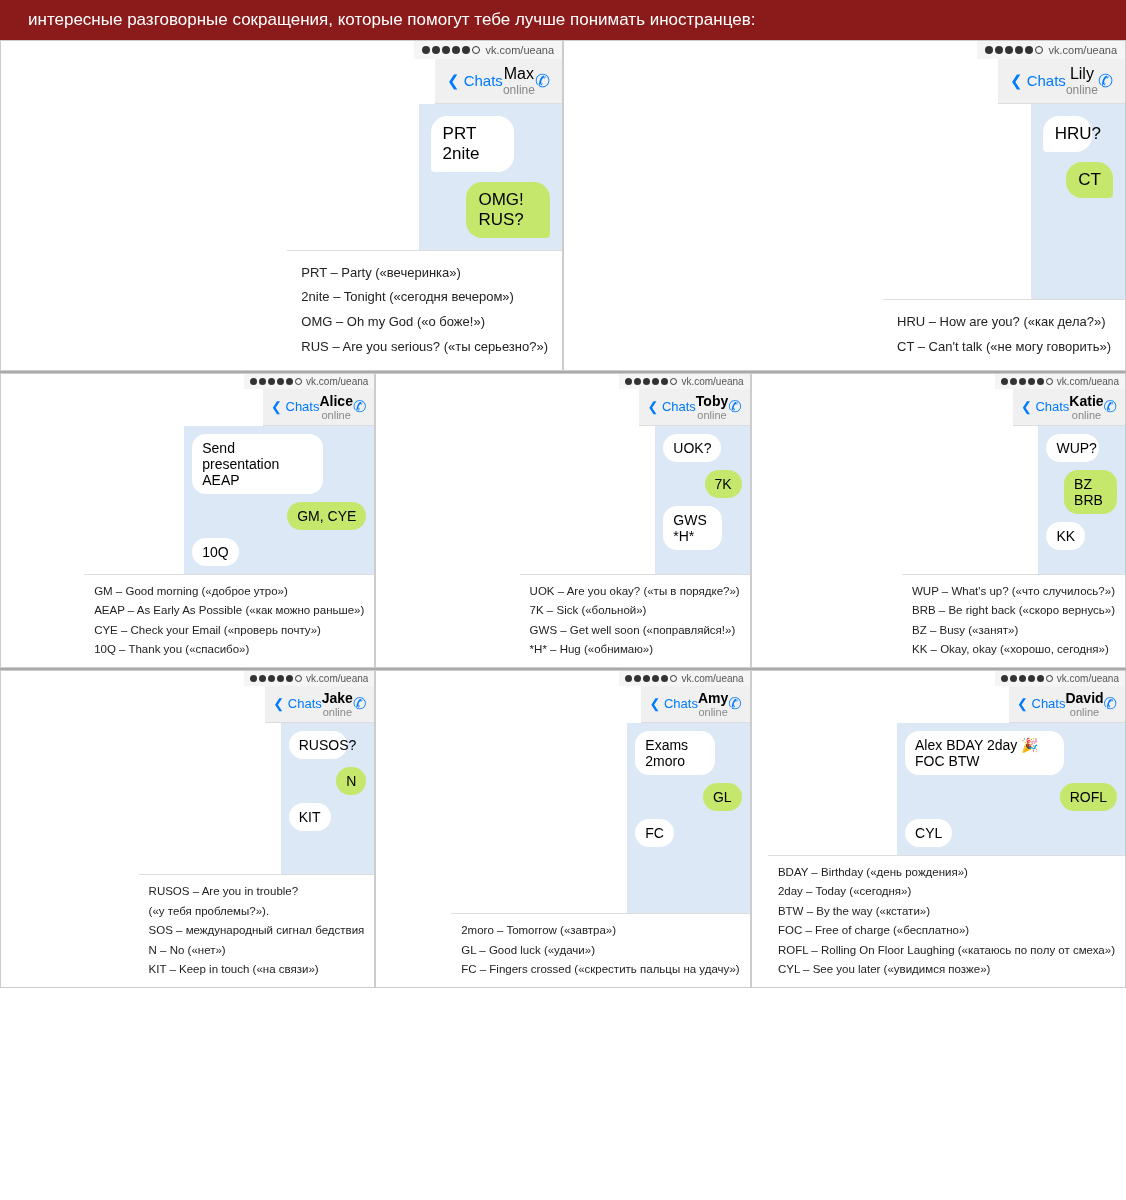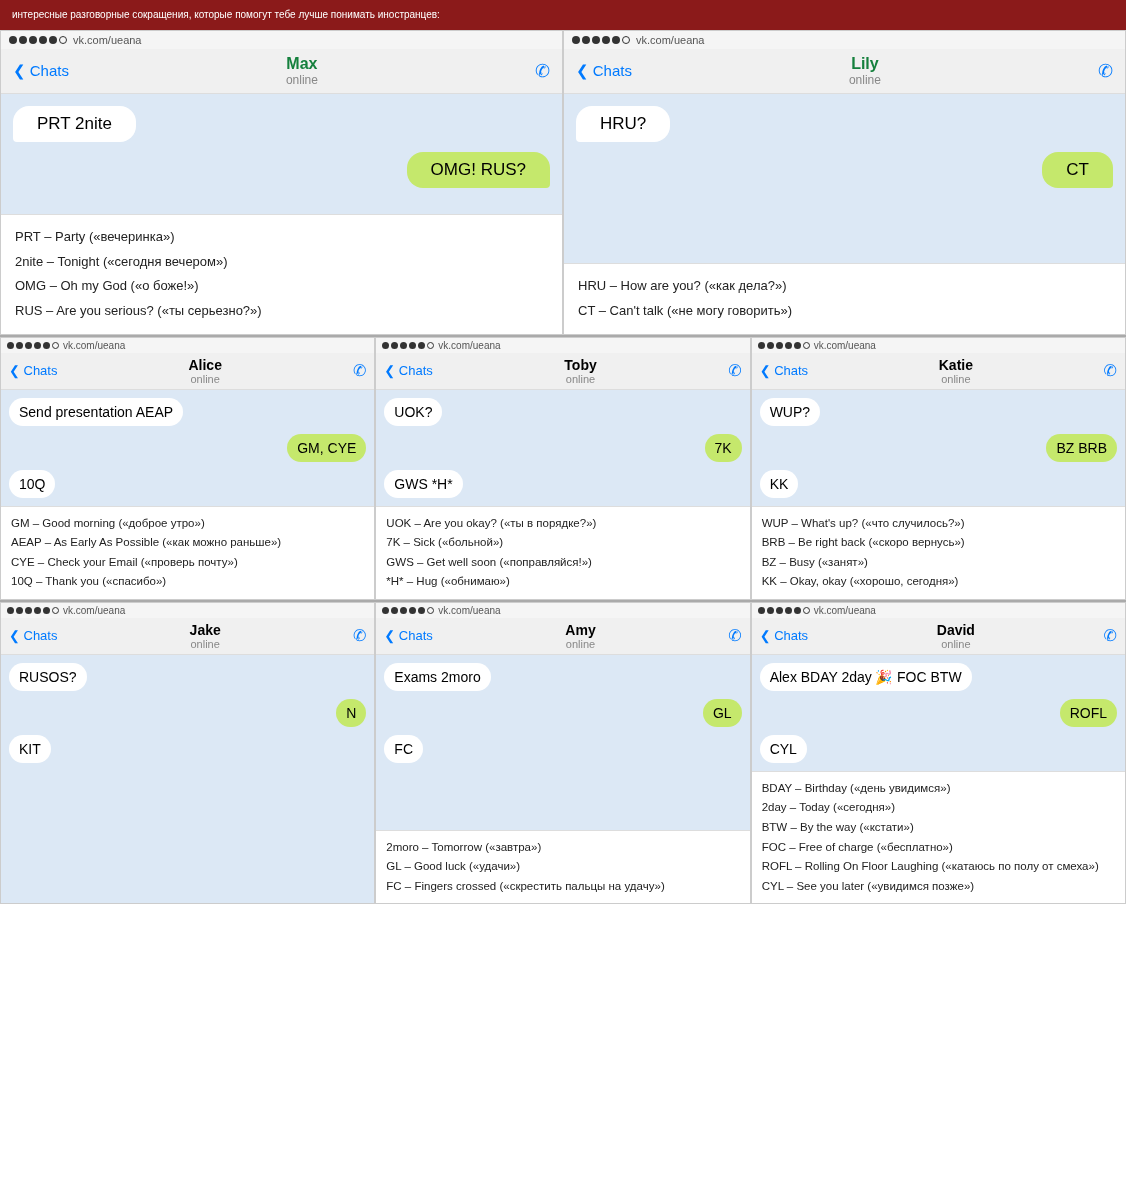--- a/index.html
+++ b/index.html
@@ -5,40 +5,41 @@
     * { margin: 0; padding: 0; box-sizing: border-box; }
     body {
       font-family: -apple-system, 'Helvetica Neue', Arial, sans-serif;
       background: #fff;
       width: 1126px;
     }
 
     .top-banner {
       background: #8B1A1A;
       color: #fff;
-      font-size: 10px;
-      padding: 8px 12px;
+      font-size: 17px;
+      padding: 8px 28px;
       line-height: 1.4;
     }
 
     .main-grid {
       display: grid;
       grid-template-columns: 1fr 1fr;
     }
 
     .bottom-grid {
       display: grid;
       grid-template-columns: 1fr 1fr 1fr;
     }
 
     .chat-panel {
       border: 1px solid #ccc;
       background: #fff;
       display: flex;
       flex-direction: column;
+      align-items: flex-end;
     }
 
     .status-bar {
       background: #f5f5f5;
       padding: 3px 8px;
       display: flex;
       align-items: center;
       gap: 6px;
       font-size: 11px;
       color: #555;
@@ -52,22 +53,22 @@
       padding: 6px 12px;
       border-bottom: 1px solid #ddd;
     }
 
     .chat-header-center {
       text-align: center;
     }
 
     .chat-header-name {
       font-size: 16px;
-      font-weight: 700;
-      color: #15803d;
+      font-weight: 400;
+      color: #000000;
     }
 
     .chat-header-status {
       font-size: 12px;
       color: #888;
     }
 
     .back-btn {
       color: #007AFF;
       font-size: 15px;
@@ -86,21 +87,21 @@
       padding: 12px;
       flex: 1;
       display: flex;
       flex-direction: column;
       gap: 10px;
       min-height: 120px;
     }
 
     .bubble {
       max-width: 70%;
-      padding: 8px 24px;
+      padding: 8px 12px;
       border-radius: 16px;
       font-size: 17px;
       font-weight: 400;
     }
 
     .bubble-received {
       background: #fff;
       align-self: flex-start;
       border-radius: 16px 16px 16px 4px;
     }
@@ -389,20 +390,27 @@
       <div class="small-header-name">Jake</div>
       <div class="small-header-status">online</div>
     </div>
     <span class="small-phone-icon">✆</span>
   </div>
       <div class="small-chat-body">
         <div class="small-bubble small-bubble-received">RUSOS?</div>
         <div class="small-bubble small-bubble-sent">N</div>
         <div class="small-bubble small-bubble-received">KIT</div>
       </div>
+      <div class="small-glossary">
+        <p>RUSOS – Are you in trouble?</p>
+        <p>(«у тебя проблемы?»).</p>
+        <p>SOS – международный сигнал бедствия</p>
+        <p>N – No («нет»)</p>
+        <p>KIT – Keep in touch («на связи»)</p>
+      </div>
     </div>
     <div class="chat-panel">
       <div class="small-status-bar">
         <span style="display:flex;gap:2px;">
     <span style="width:7px;height:7px;border-radius:50%;background:#333;display:inline-block;"></span>
     <span style="width:7px;height:7px;border-radius:50%;background:#333;display:inline-block;"></span>
     <span style="width:7px;height:7px;border-radius:50%;background:#333;display:inline-block;"></span>
     <span style="width:7px;height:7px;border-radius:50%;background:#333;display:inline-block;"></span>
     <span style="width:7px;height:7px;border-radius:50%;background:#333;display:inline-block;"></span>
     <span style="width:7px;height:7px;border-radius:50%;background:transparent;border:1px solid #333;display:inline-block;"></span>
@@ -447,21 +455,21 @@
       <div class="small-header-status">online</div>
     </div>
     <span class="small-phone-icon">✆</span>
   </div>
       <div class="small-chat-body">
         <div class="small-bubble small-bubble-received">Alex BDAY 2day 🎉 FOC BTW</div>
         <div class="small-bubble small-bubble-sent">ROFL</div>
         <div class="small-bubble small-bubble-received">CYL</div>
       </div>
       <div class="small-glossary">
-        <p>BDAY – Birthday («день увидимся»)</p>
+        <p>BDAY – Birthday («день рождения»)</p>
         <p>2day – Today («сегодня»)</p>
         <p>BTW – By the way («кстати»)</p>
         <p>FOC – Free of charge («бесплатно»)</p>
         <p>ROFL – Rolling On Floor Laughing («катаюсь по полу от смеха»)</p>
         <p>CYL – See you later («увидимся позже»)</p>
       </div>
     </div>
   </div>
 
 </body></html>

